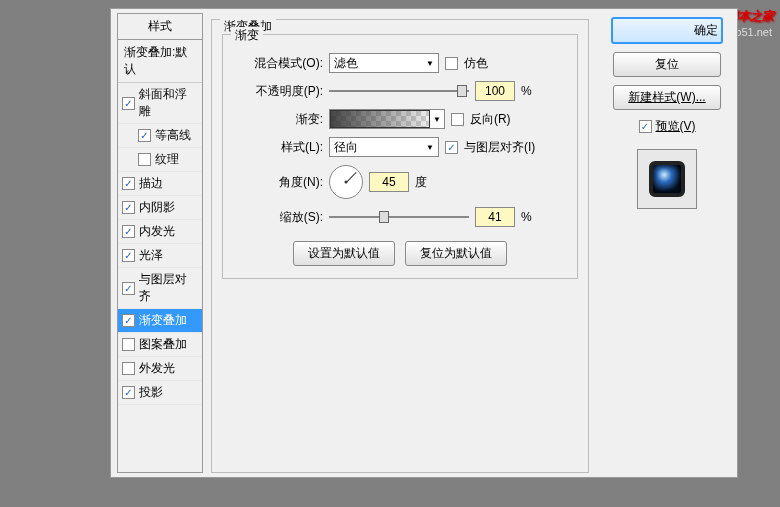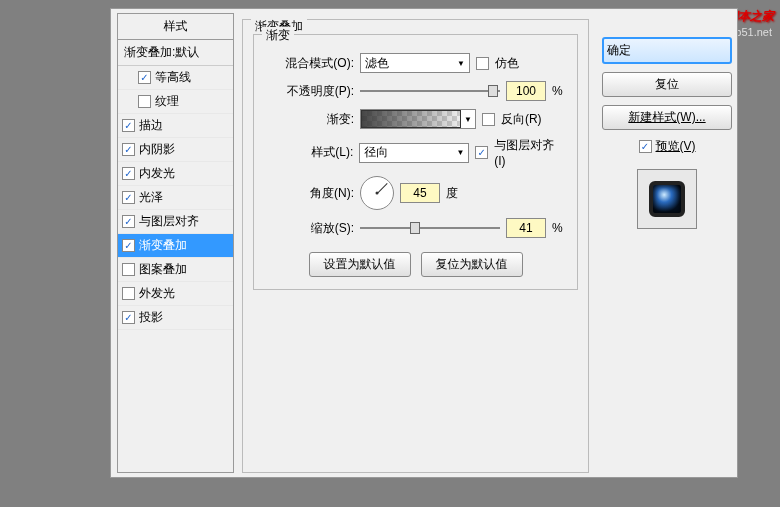--- a/index.html
+++ b/index.html
@@ -1,18 +1,18 @@
 <!DOCTYPE html>
 <html><head>
 <meta charset="utf-8">
 <style>
 * { box-sizing: border-box; margin: 0; padding: 0; font-family: "Microsoft YaHei", sans-serif; font-size: 12px; }
 body { background: #808080; width: 780px; height: 507px; position: relative; }
 .dialog { position: absolute; left: 110px; top: 8px; width: 628px; height: 470px; background: #f0f0f0; border: 1px solid #999; display: flex; }
-.styles-panel { width: 117px; border: 1px solid #999; margin: 4px 0 4px 6px; display: flex; flex-direction: column; }
+.styles-panel { width: 86px; border: 1px solid #999; margin: 4px 0 4px 6px; display: flex; flex-direction: column; }
 .styles-header { background: #f0f0f0; border-bottom: 1px solid #999; padding: 4px 6px; text-align: center; }
 .blend-opts { border-bottom: 1px solid #ccc; padding: 4px 6px; }
 .style-item { display: flex; align-items: center; padding: 3px 4px; gap: 4px; border-bottom: 1px solid #e8e8e8; }
 .style-item.selected { background: #3399ff; color: #fff; }
 .style-item.indented { padding-left: 20px; }
 .cb { width: 13px; height: 13px; border: 1px solid #888; background: #fff; display: inline-flex; align-items: center; justify-content: center; font-size: 10px; color: #2266cc; }
 .cb.checked::before { content: "✓"; }
 .main-panel { flex: 1; padding: 4px 8px; position: relative; }
 .fieldset { border: 1px solid #bbb; padding: 10px 12px 12px; margin-top: 6px; position: relative; }
 .fieldset-title { position: absolute; top: -8px; left: 8px; background: #f0f0f0; padding: 0 4px; }
@@ -25,22 +25,22 @@
 .slider { width: 140px; height: 18px; position: relative; }
 .slider-track { position: absolute; top: 8px; left: 0; right: 0; height: 2px; background: #888; }
 .slider-thumb { position: absolute; top: 3px; width: 10px; height: 12px; background: #ddd; border: 1px solid #666; }
 .num-input { width: 40px; height: 20px; border: 1px solid #888; background: #fef9c3; text-align: center; padding: 2px; }
 .angle-dial { width: 34px; height: 34px; border: 1px solid #888; border-radius: 50%; background: #fff; position: relative; }
 .angle-line { position: absolute; top: 50%; left: 50%; width: 14px; height: 1px; background: #333; transform-origin: 0 0; transform: rotate(-45deg); }
 .angle-dot { position: absolute; top: 50%; left: 50%; width: 3px; height: 3px; background: #333; border-radius: 50%; transform: translate(-50%,-50%); }
 .btn { border: 1px solid #888; background: linear-gradient(#fff,#e0e0e0); padding: 3px 14px; border-radius: 3px; cursor: pointer; }
 .btn-row { display: flex; gap: 10px; justify-content: center; margin-top: 14px; }
 .right-panel { width: 140px; padding: 8px; display: flex; flex-direction: column; gap: 8px; align-items: center; }
-.wide-btn { width: 130px; }
-.ok-btn { width: 130px; border: 2px solid #3399ff; background: linear-gradient(#eaf4ff,#cde6ff); padding: 3px; border-radius: 3px; text-align: left; margin-top: 20px; }
+.wide-btn { width: 108px; }
+.ok-btn { width: 112px; border: 2px solid #3399ff; background: linear-gradient(#eaf4ff,#cde6ff); padding: 3px; border-radius: 3px; text-align: right; }
 .preview-row { display: flex; align-items: center; gap: 4px; }
 .preview-box { width: 60px; height: 60px; border: 1px solid #888; background: #e8e8e8; display: flex; align-items: center; justify-content: center; margin-top: 6px; }
 .lens { width: 36px; height: 36px; background: radial-gradient(circle at 40% 35%, #cdeaff 0%, #2a6bbf 30%, #041020 70%); border: 4px solid #222; border-radius: 6px; box-shadow: inset 0 0 6px #000; }
 .outer-title { position: absolute; top: -2px; left: 8px; background: #f0f0f0; padding: 0 4px; font-size: 12px; }
 .main-outer { border: 1px solid #bbb; height: 454px; padding: 8px 10px; position: relative; margin-top: 6px; }
 .u { text-decoration: underline; }
 .watermark { position: absolute; top: 4px; right: 6px; color: #fff; font-style: italic; font-weight: bold; font-size: 18px; text-shadow: 1px 1px 2px #a00; pointer-events: none; }
 .watermark .red { color: #d00; }
 .watermark-sub { position: absolute; top: 26px; right: 8px; color: #ddd; font-size: 11px; pointer-events: none; }
 </style>
@@ -51,20 +51,24 @@
   <span>思缘</span><span class="red">脚本之家</span>
 </div>
 <div class="watermark-sub">www.jb51.net</div>
 
 <div class="dialog">
 
   <div class="styles-panel">
     <div class="styles-header">样式</div>
     <div class="blend-opts">渐变叠加:默认</div>
     <div id="style-items">
+        <div class="style-item">
+          <span class="cb checked"></span>
+          <span>斜面和浮雕</span>
+        </div>
         <div class="style-item indented">
           <span class="cb checked"></span>
           <span>等高线</span>
         </div>
         <div class="style-item indented">
           <span class="cb"></span>
           <span>纹理</span>
         </div>
         <div class="style-item">
           <span class="cb checked"></span>

